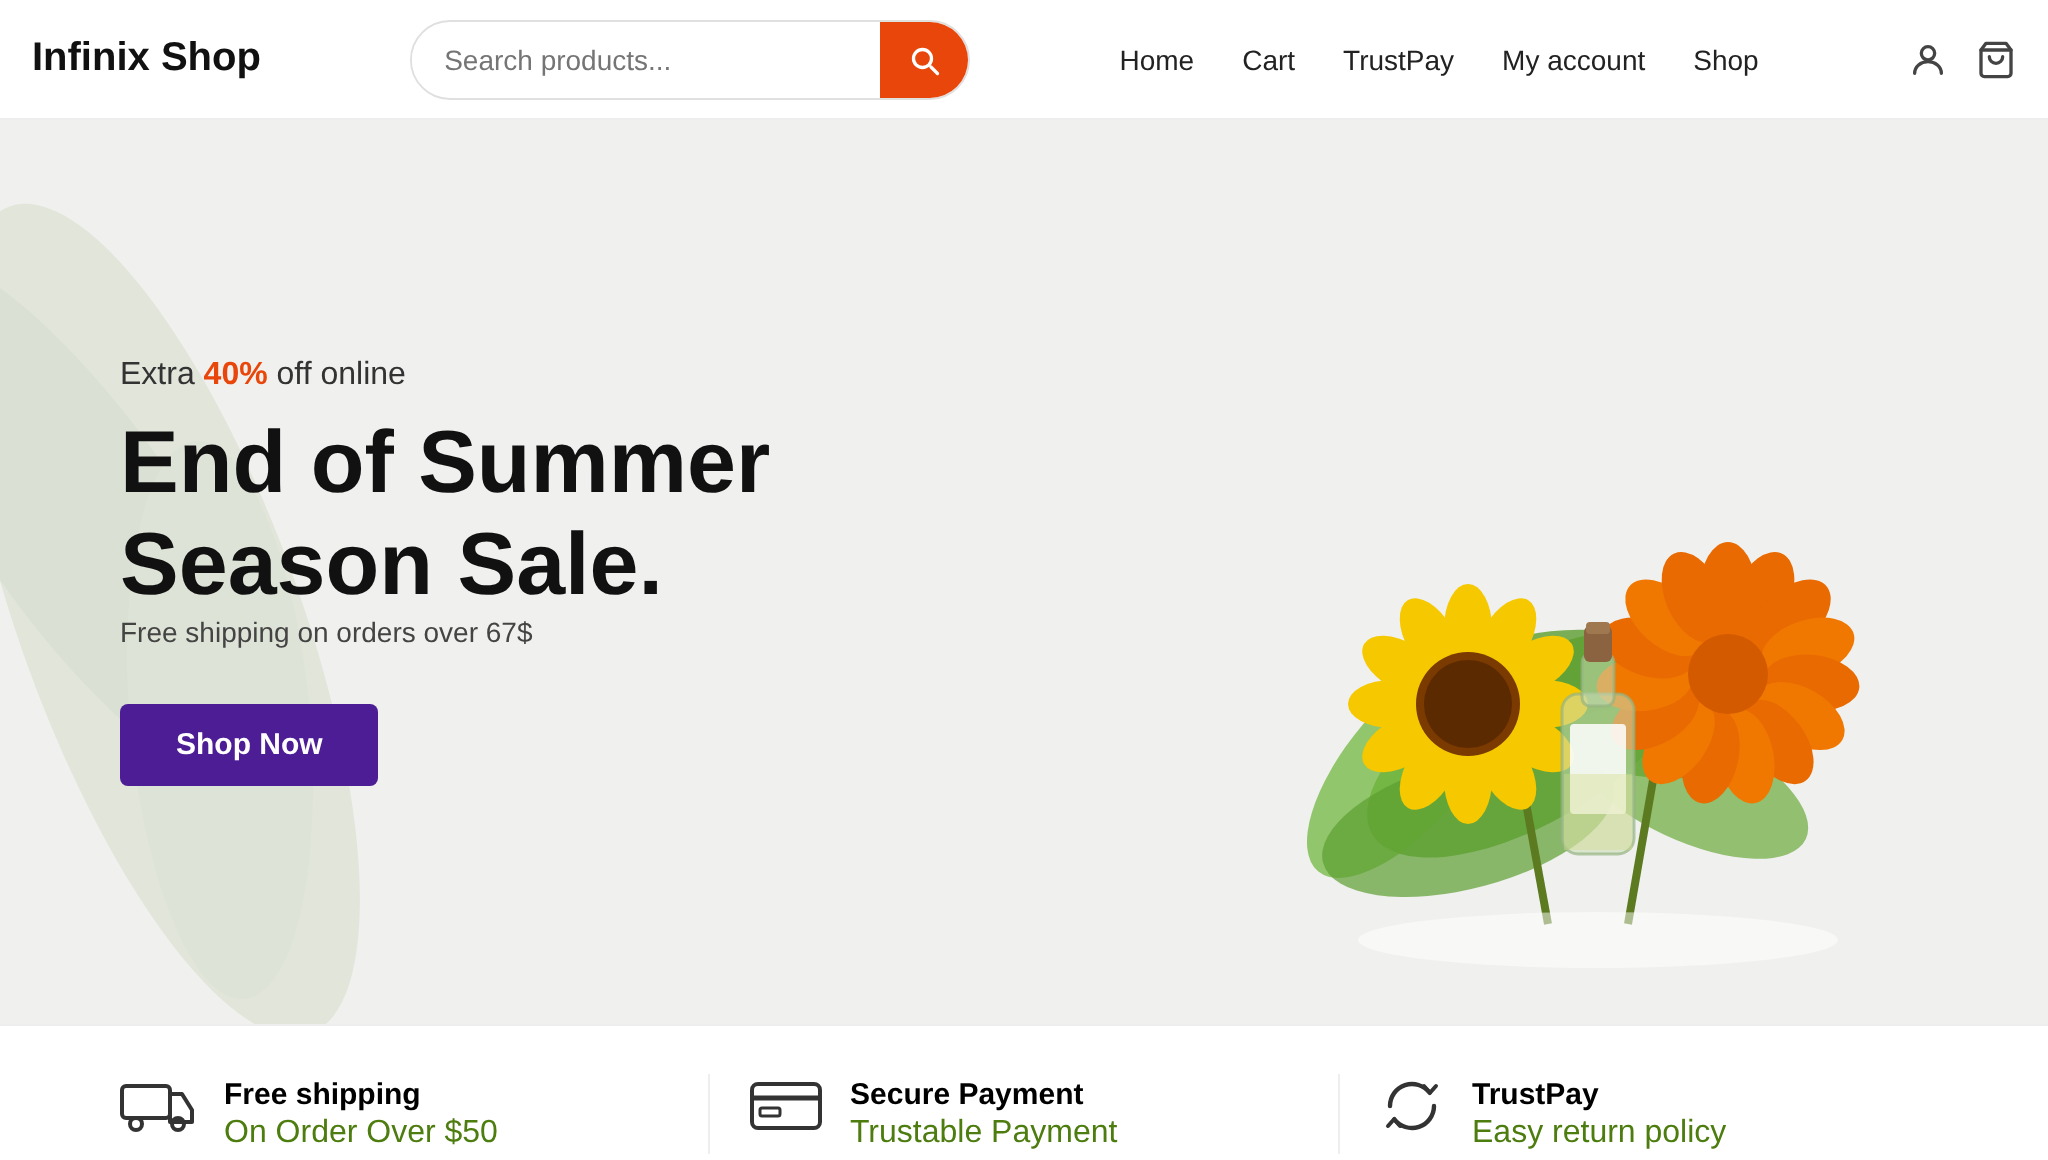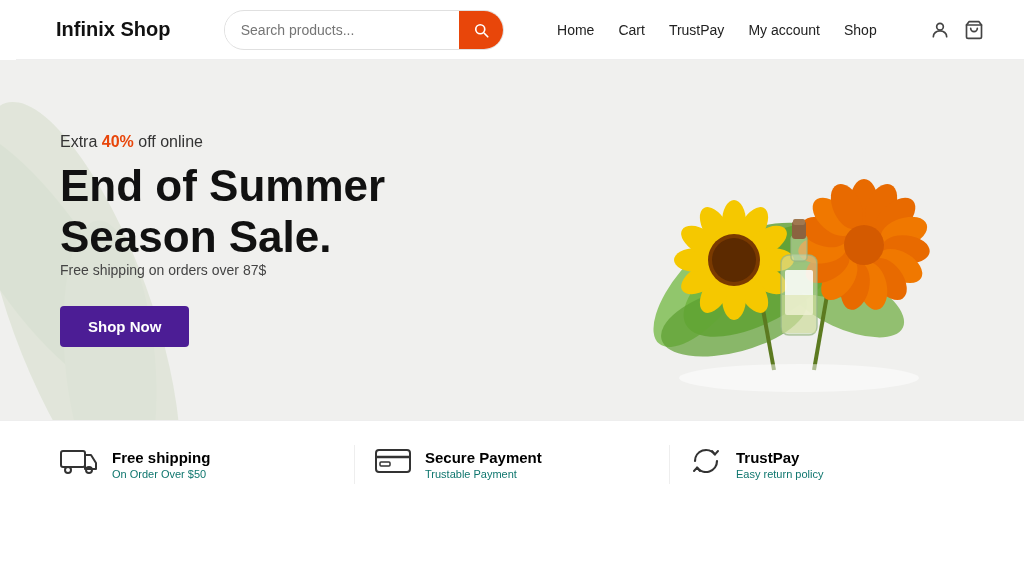--- a/index.html
+++ b/index.html
@@ -3,25 +3,24 @@
   <meta charset="utf-8">
   <style>
     * { margin: 0; padding: 0; box-sizing: border-box; }
     body { font-family: 'Segoe UI', Arial, sans-serif; background: #fff; width: 1024px; min-height: 580px; overflow-x: hidden; }
 
     
     header {
       display: flex;
       align-items: center;
       justify-content: space-between;
-      padding: 0 40px;
+      padding: 0 16px;
       height: 60px;
       background: #fff;
       border-bottom: 1px solid #eee;
-      margin-left: 16px;
     }
     .logo {
       font-size: 20px;
       font-weight: 700;
       color: #111;
       white-space: nowrap;
     }
     .search-bar {
       display: flex;
       align-items: center;
@@ -73,21 +72,21 @@
       font-size: 18px;
       display: flex;
       align-items: center;
     }
 
     
     .hero {
       position: relative;
       background: #f0f0ee;
       width: 100%;
-      height: 360px;
+      height: 452px;
       display: flex;
       align-items: center;
       overflow: hidden;
     }
     .hero-bg-leaf {
       position: absolute;
       left: -20px;
       top: 0;
       width: 200px;
       height: 100%;
@@ -173,22 +172,22 @@
       color: #333;
       flex-shrink: 0;
     }
     .feature-text h4 {
       font-size: 15px;
       font-weight: 700;
       color: #000000;
       margin-bottom: 2px;
     }
     .feature-text p {
-      font-size: 11px;
-      color: #0f766e;
+      font-size: 16px;
+      color: #4d7c0f;
     }
   </style>
 </head>
 <body>
 
 <header>
   <span class="logo">Infinix Shop</span>
 
   <div class="search-bar">
     <input type="text" placeholder="Search products..." style="">
@@ -235,21 +234,21 @@
   </div>
 
   <div class="hero-content">
     <p class="hero-subtitle">
       <span>Extra </span><span class="pct">40%</span><span> off online</span>
     </p>
     <h1 class="hero-title">
       <span>End of Summer</span><br>
       <span>Season Sale.</span>
     </h1>
-    <p class="hero-shipping">Free shipping on orders over 87$</p>
+    <p class="hero-shipping">Free shipping on orders over 67$</p>
     <button class="shop-now-btn">Shop Now</button>
   </div>
 
   <div class="hero-image-area">
     <svg class="floral-svg" viewBox="0 0 480 360" xmlns="http://www.w3.org/2000/svg">
 
       <ellipse cx="260" cy="220" rx="90" ry="40" fill="#6aaa3a" transform="rotate(-30 260 220)" opacity="0.85"></ellipse>
       <ellipse cx="310" cy="200" rx="80" ry="35" fill="#5c9e30" transform="rotate(10 310 200)" opacity="0.8"></ellipse>
       <ellipse cx="200" cy="230" rx="70" ry="30" fill="#72b840" transform="rotate(-50 200 230)" opacity="0.75"></ellipse>
       <ellipse cx="340" cy="240" rx="65" ry="28" fill="#6aaa3a" transform="rotate(25 340 240)" opacity="0.7"></ellipse>

